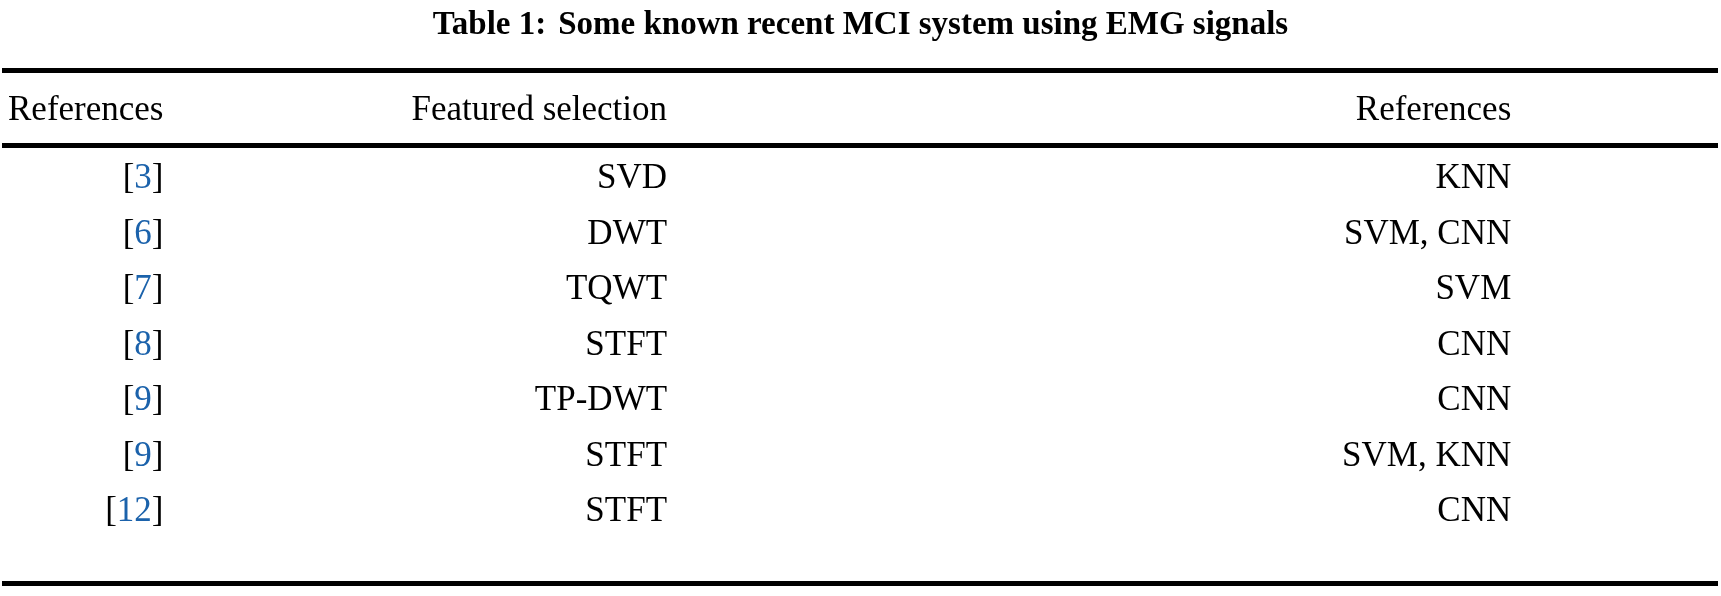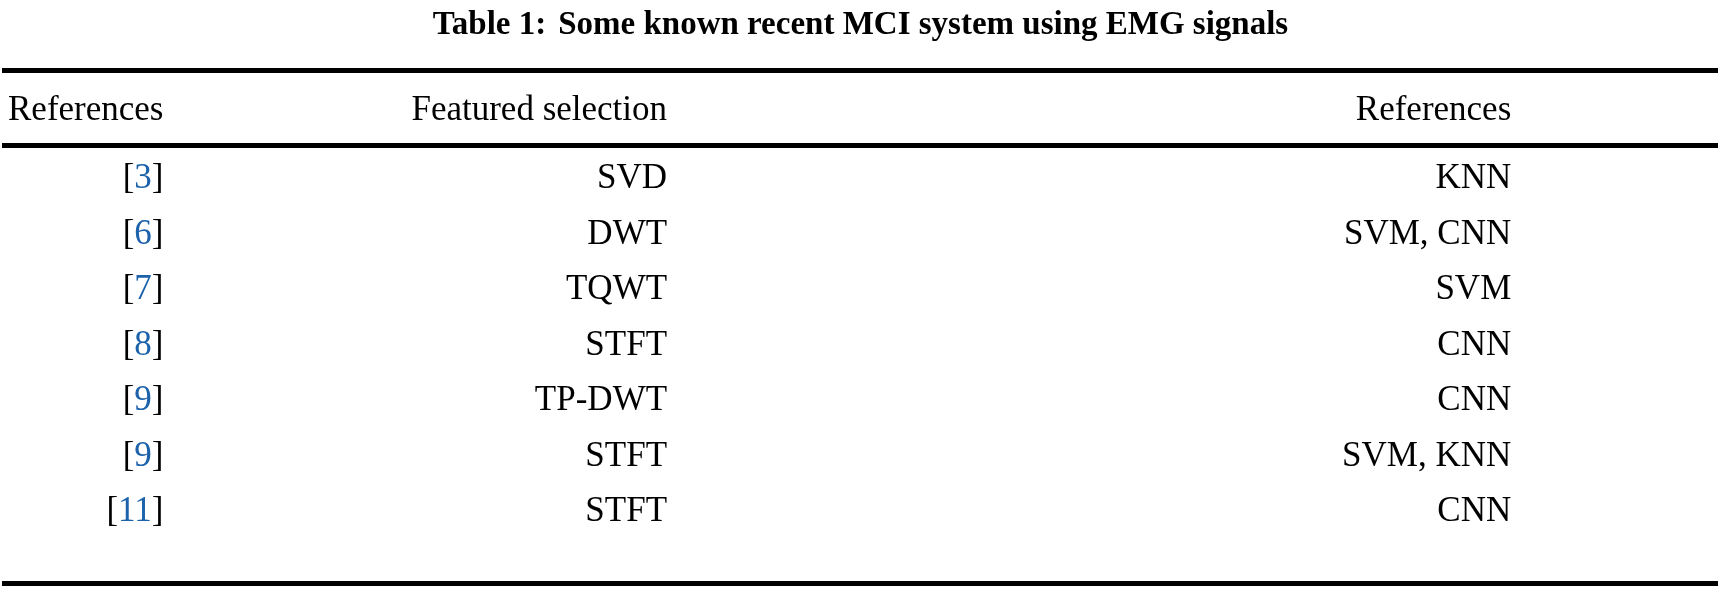--- a/index.html
+++ b/index.html
@@ -168,21 +168,21 @@
   </tr>
 
   <tr class="body-row">
     <td class="col-ref"><span class="cite-bracket">[</span><span class="cite-num">9</span><span class="cite-bracket">]</span></td>
     <td class="col-feat">STFT</td>
     <td class="col-clf">SVM, KNN</td>
     <td class="col-res">Hand movement recognition</td>
   </tr>
 
   <tr class="body-row">
-    <td class="col-ref"><span class="cite-bracket">[</span><span class="cite-num">11</span><span class="cite-bracket">]</span></td>
+    <td class="col-ref"><span class="cite-bracket">[</span><span class="cite-num">12</span><span class="cite-bracket">]</span></td>
     <td class="col-feat">STFT</td>
     <td class="col-clf">CNN</td>
     <td class="col-res">Hand movement recognition</td>
   </tr>
 </tbody>
   </table>
 
 </div>
 
 </body></html>

